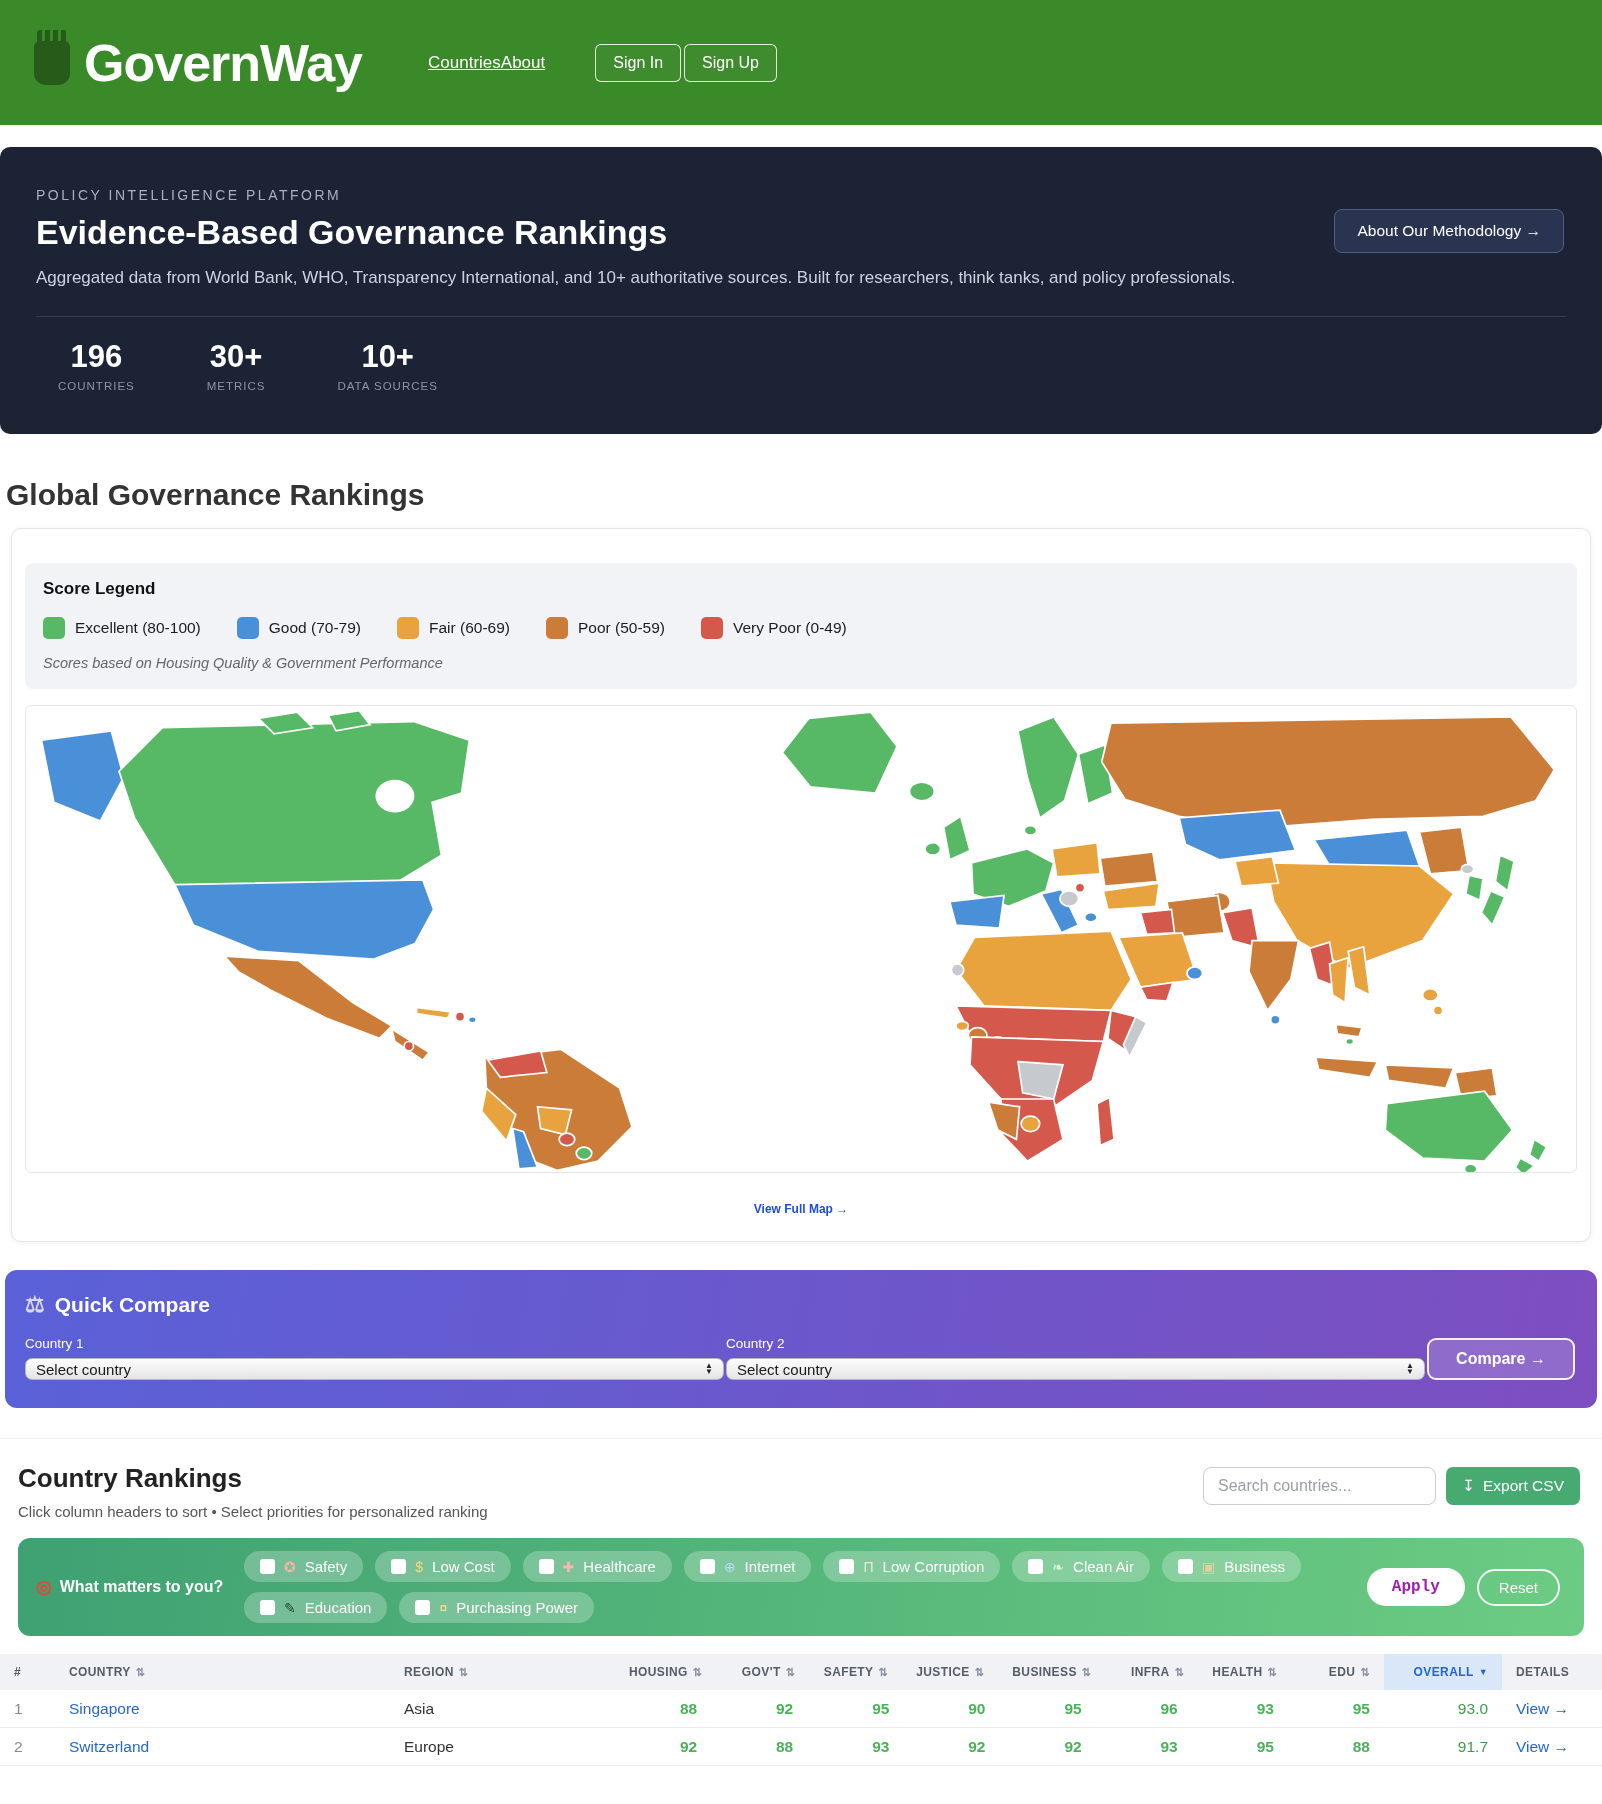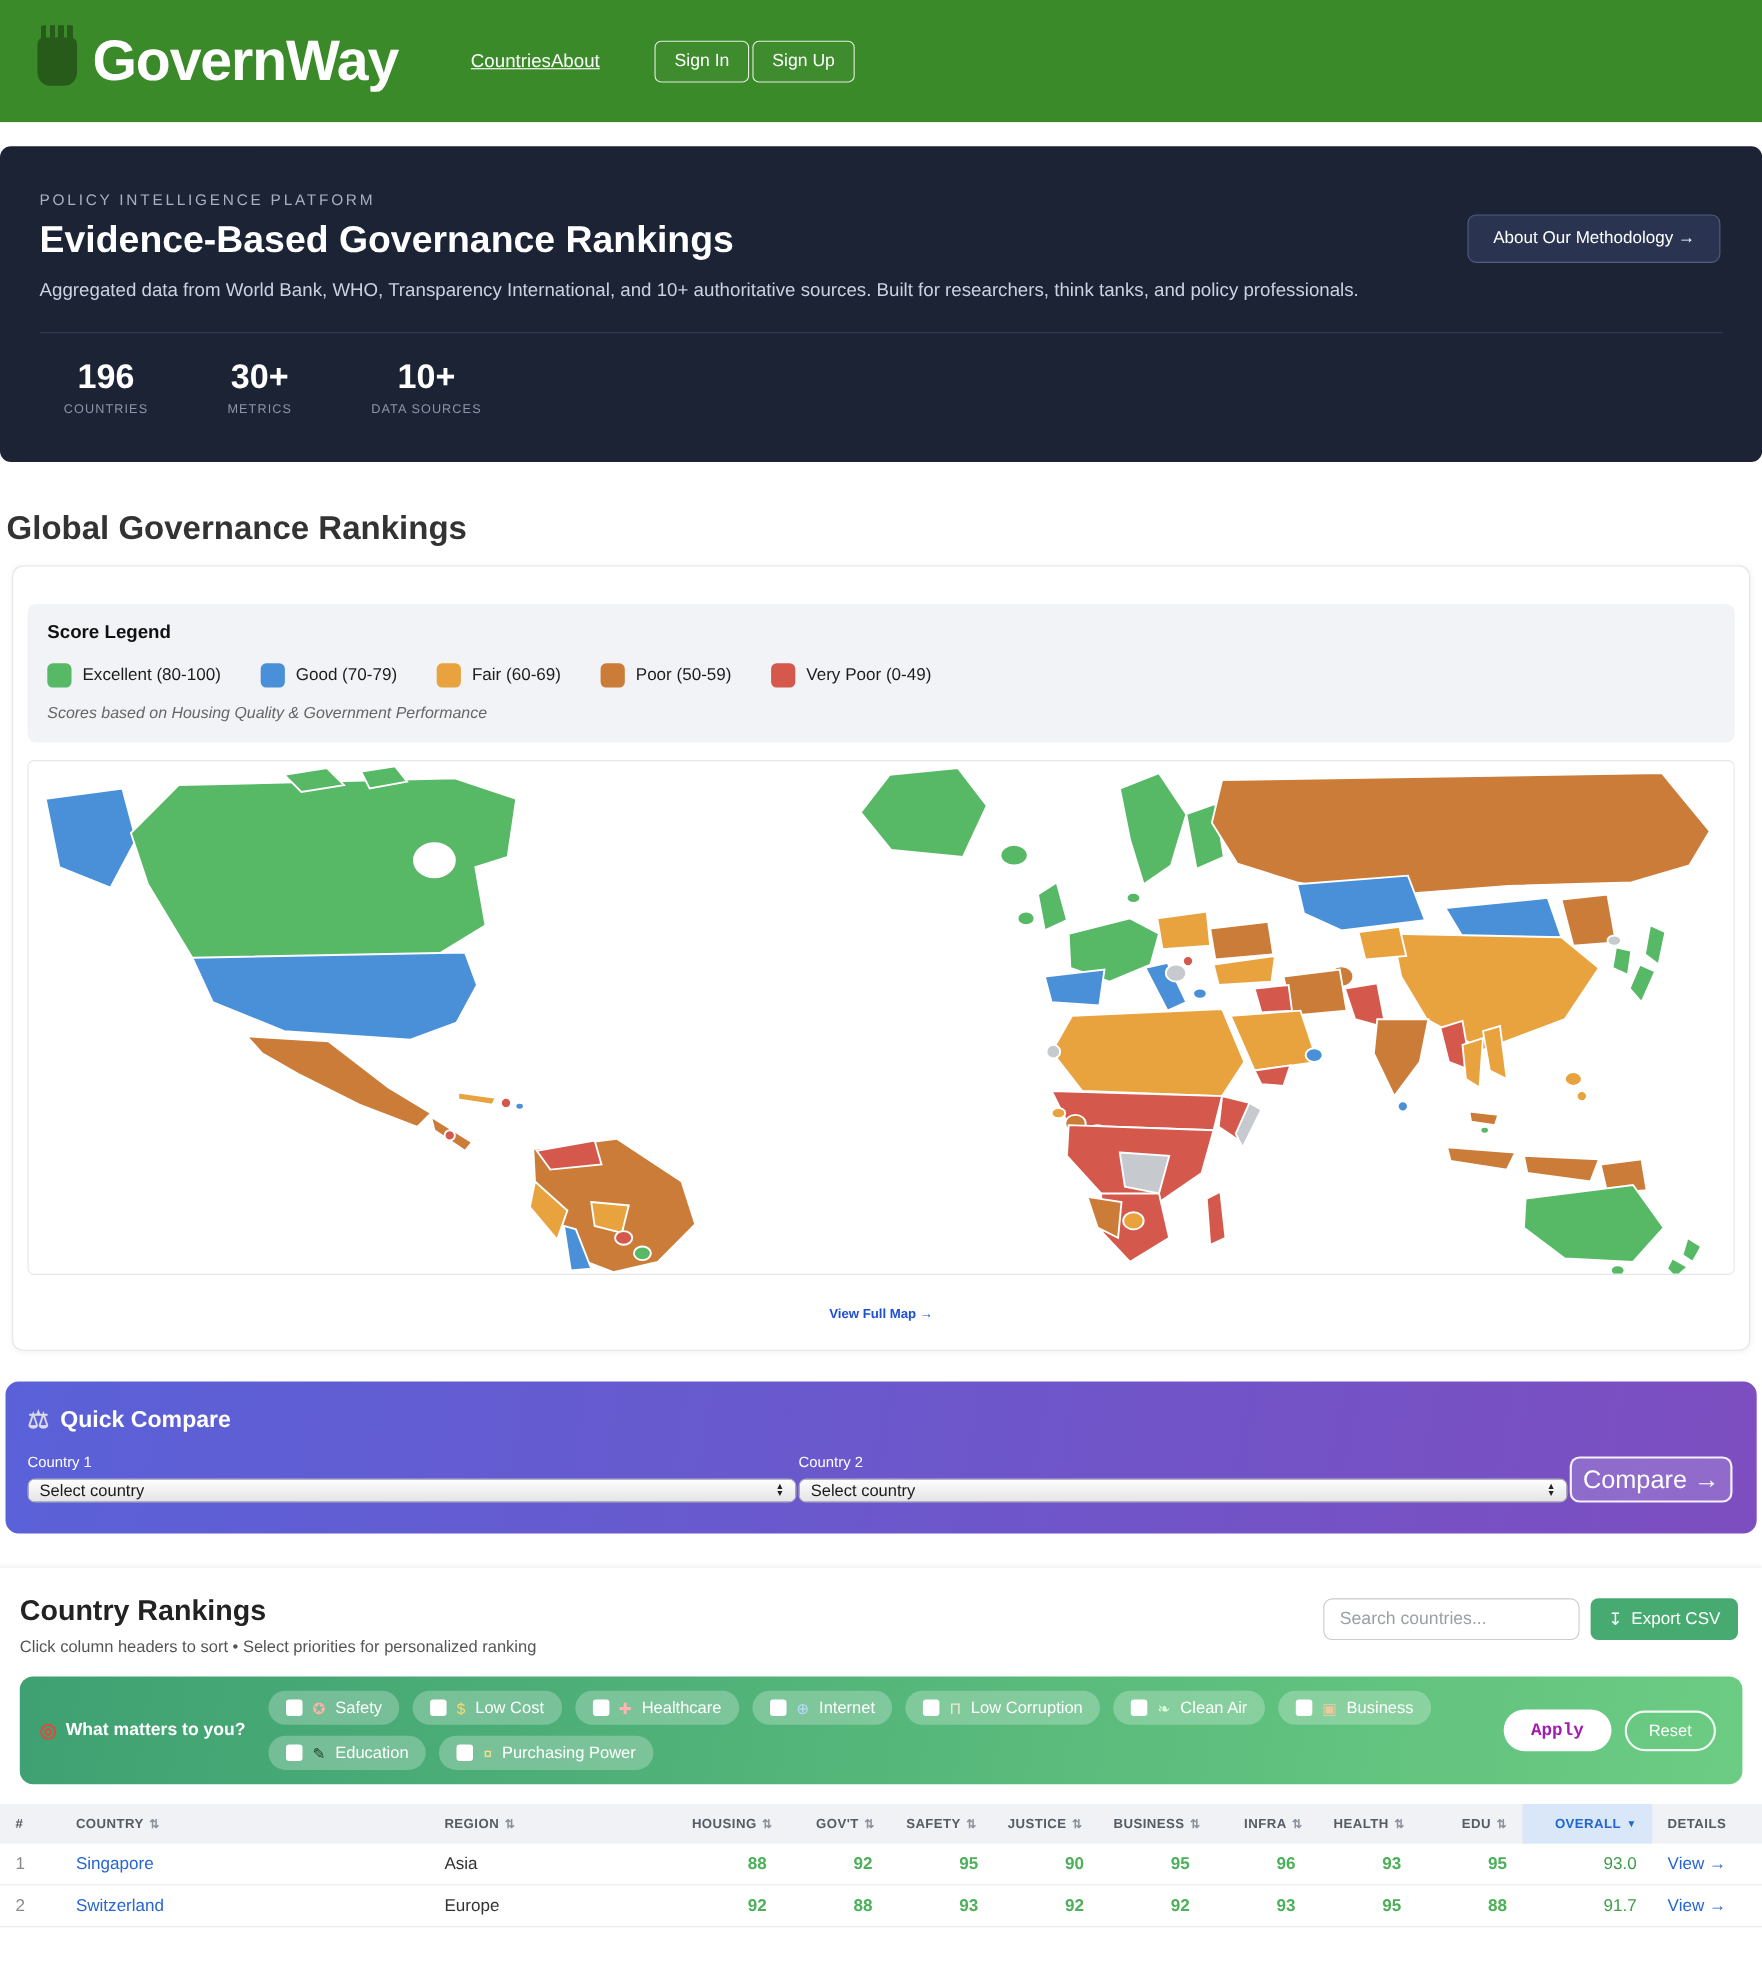--- a/index.html
+++ b/index.html
@@ -1,20 +1,20 @@
 <!DOCTYPE html>
 <html><head>
 <meta charset="utf-8">
 <style>
   * { box-sizing: border-box; margin:0; padding:0; }
   html,body { width:1602px; height:1804px; overflow:hidden; background:#fff;
     font-family:"Liberation Sans", sans-serif; color:#222; }
 
   
-  .topbar { height:111px; background:#3b8a2a; display:flex; align-items:center; padding:0 34px; }
+  .topbar { height:125px; background:#3b8a2a; display:flex; align-items:center; padding:0 34px; }
   .logo-wrap { display:flex; align-items:center; gap:14px; }
   .logo-icon { width:36px; height:44px; border-radius:6px 6px 12px 12px; background:#215016; opacity:.8; position:relative; }
   .logo-icon::before { content:""; position:absolute; top:-11px; left:3px; right:3px; height:18px;
     background:repeating-linear-gradient(90deg,#215016 0 5px, rgba(0,0,0,0) 5px 8px); border-radius:3px; }
   .logo-text { color:#fff; font-size:52px; font-weight:bold; letter-spacing:-1px; }
   .topnav { margin-left:66px; display:flex; }
   .topnav a { color:#fff; font-size:17px; text-decoration:underline; cursor:pointer; }
   .auth { margin-left:50px; display:flex; gap:3px; }
   .auth .btn { background:rgba(255,255,255,0.02); border:1.5px solid rgba(255,255,255,0.85); color:#fff;
     font-size:16px; padding:9px 17px; border-radius:6px; cursor:pointer; font-family:inherit; }
@@ -62,21 +62,21 @@
   .qc-title { font-size:21px; font-weight:bold; display:flex; align-items:center; gap:10px; padding-left:6px; }
   .qc-title .scales { font-size:22px; color:#d8d8e8; }
   .qc-row { display:flex; gap:2px; margin-top:18px; align-items:flex-end; padding-left:6px; padding-right:8px; }
   .qc-col { flex:1; }
   .qc-label { font-size:13.5px; margin-bottom:7px; }
   .qc-select { height:22px; background:linear-gradient(#fefefe,#e4e4e4); border:1px solid #b5b5b5;
     border-radius:7px; display:flex; align-items:center; justify-content:space-between; padding:0 10px;
     color:#1a1a1a; font-size:15px; cursor:pointer; }
   .sel-arrows { display:flex; flex-direction:column; line-height:6px; font-size:8px; color:#222; }
   .compare-btn { flex:none; width:148px; height:42px; background:rgba(255,255,255,0.16);
-    border:2px solid rgba(255,255,255,0.9); color:#fff; font-weight:normal; font-size:23px;
+    border:2px solid rgba(255,255,255,0.9); color:#fff; font-weight:bold; font-size:16px;
     border-radius:9px; cursor:pointer; font-family:inherit; }
 
   
   .rank-card { margin-top:30px; border-top:1px solid #eceef0; box-shadow:0 -1px 4px rgba(0,0,0,0.04);
     padding:24px 18px 0; position:relative; }
   .rank-card h2 { font-size:26px; font-weight:bold; color:#222; }
   .rank-sub { font-size:15px; color:#555; margin-top:9px; }
   .rank-tools { position:absolute; right:22px; top:28px; display:flex; gap:10px; }
   .search-input { width:233px; height:38px; border:1px solid #ccc; border-radius:8px; padding:0 14px;
     font-size:16px; font-family:inherit; color:#333; }

